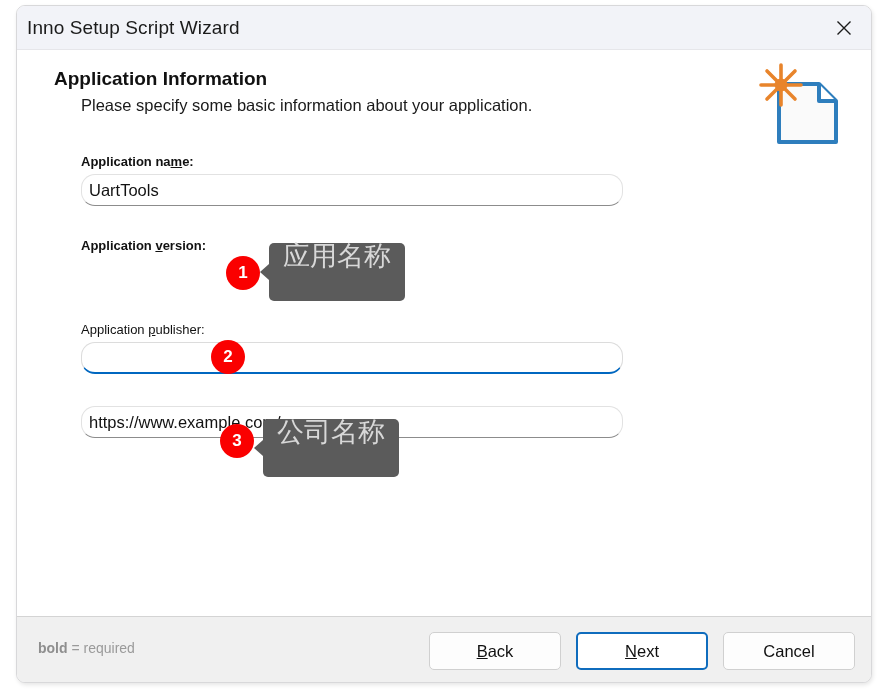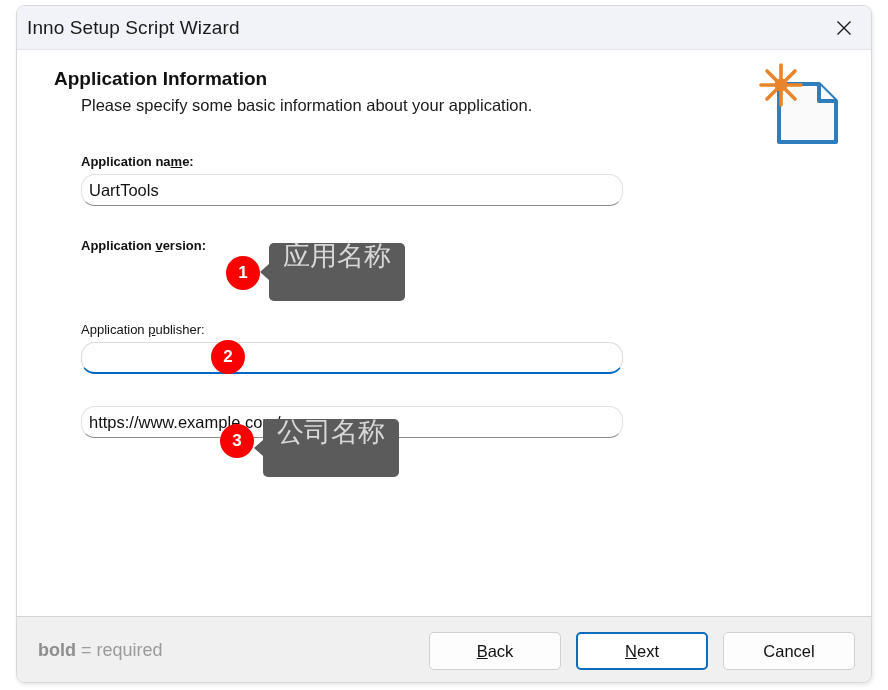--- a/index.html
+++ b/index.html
@@ -196,21 +196,21 @@
     position: relative;
     height: 66px;
     background: #f0f0f0;
     border-top: 1px solid #d4d4d4;
     box-sizing: border-box;
   }
   .required-note {
     position: absolute;
     left: 21px;
     top: 23px;
-    font-size: 18px;
+    font-size: 14px;
     color: #9a9a9a;
     white-space: nowrap;
   }
   .required-note b { font-weight: bold; color: #8e8e8e; }
 
   .btn-row {
     position: absolute;
     right: 16px;
     top: 15px;
     display: flex;

